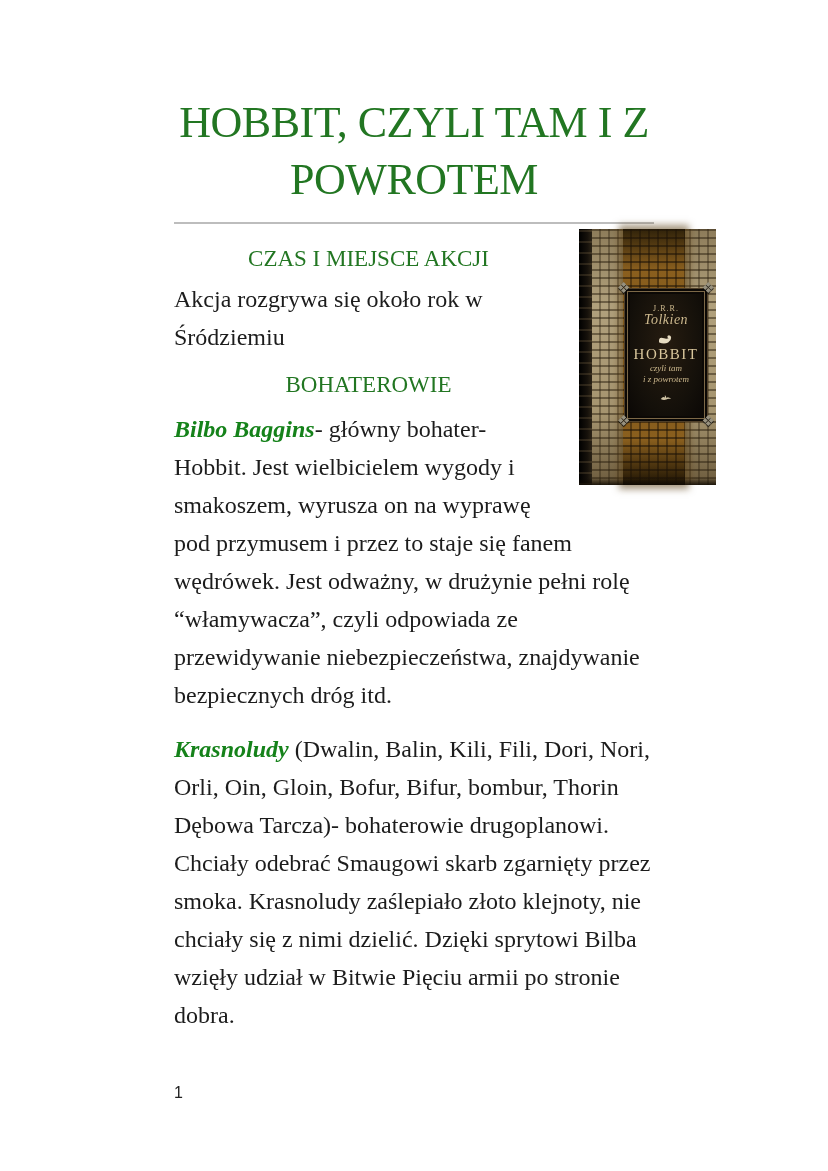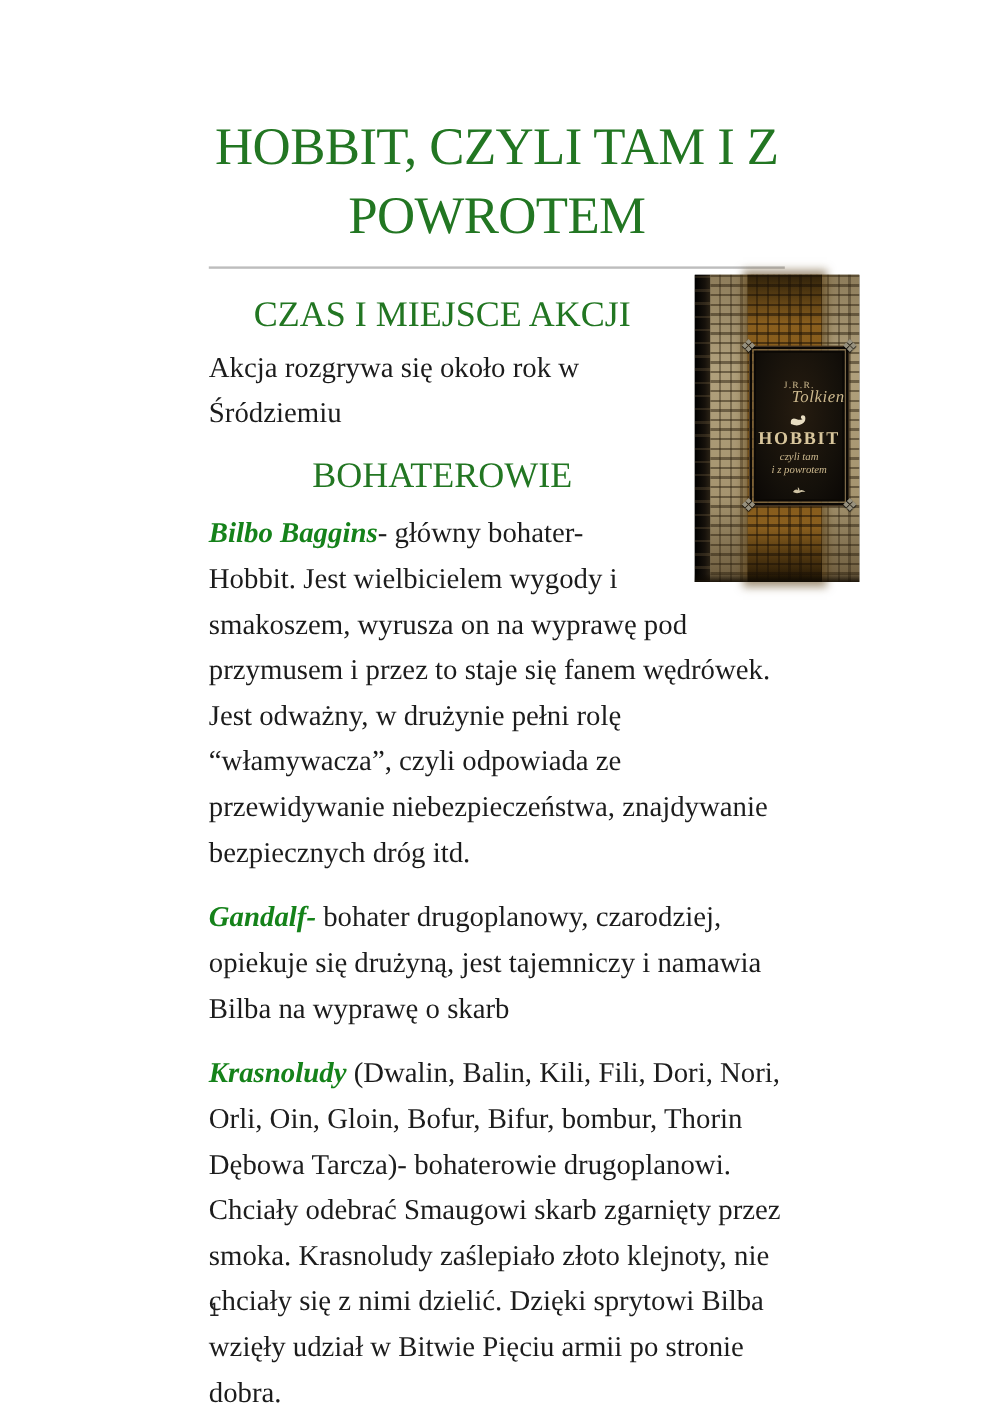--- a/index.html
+++ b/index.html
@@ -82,36 +82,36 @@
     font-family: "DejaVu Sans", sans-serif;
     font-size: 15px; line-height: 15px;
     color: #97917f;
     text-shadow: 0 1px 1px #000;
   }
   .o-tl { left: -11px; top: -11px; }
   .o-tr { right: -11px; top: -11px; }
   .o-bl { left: -11px; bottom: -11px; }
   .o-br { right: -11px; bottom: -11px; }
 
-  .p-initials { margin-top: 24px; font-size: 8px; letter-spacing: 1px; }
-  .p-surname  { font-size: 14px; font-style: italic; letter-spacing: .5px; margin-top: -1px; text-align: right; }
+  .p-initials { margin-top: 12px; font-size: 8px; letter-spacing: 1px; }
+  .p-surname  { font-size: 14px; font-style: italic; letter-spacing: .5px; margin-top: -1px; }
   .p-swan     { margin-top: 3px; height: 12px; }
-  .p-title    { font-size: 15px; font-weight: bold; letter-spacing: 1.5px; margin-top: 3px; color: #d8c69c; }
+  .p-title    { font-size: 15px; font-weight: normal; letter-spacing: 1.5px; margin-top: 3px; color: #d8c69c; }
   .p-sub      { font-size: 9px; font-style: italic; line-height: 11px; text-align: center; }
   .p-bird     { margin-top: 3px; height: 9px; }
 
   .byline {
     margin: 6px 0 0 0;
     font-size: 17px;
     letter-spacing: .3px;
     color: var(--heading-green, #227622);
   }
   h2.sec {
     margin: 22px 0 8px 0;
-    font-size: 30px;
+    font-size: 23px;
     font-weight: normal;
     text-align: center;
     color: var(--heading-green, #227622);
   }
   h2.sec.second { margin: 16px 0 12px 0; }
   p.body {
     margin: 0 0 16px 0;
     font-size: 24px;
     line-height: 38px;
   }
@@ -170,23 +170,20 @@
     <h2 class="sec">CZAS I MIEJSCE AKCJI</h2>
 
     <p class="body intro">Akcja rozgrywa się około rok w Śródziemiu</p>
 
     <h2 class="sec second">BOHATEROWIE</h2>
 
     <p class="body">
       <span class="char-name">Bilbo Baggins</span><span>- </span><span class="u">główny bohater- Hobbit</span><span>. Jest wielbicielem wygody i smakoszem, wyrusza on na wyprawę pod przymusem i przez to staje się fanem wędrówek. Jest odważny, w drużynie pełni rolę “włamywacza”, czyli </span><span class="u">odpowiada ze przewidywanie niebezpieczeństwa, znajdywanie bezpiecznych dróg</span><span> itd.</span>
     </p>
 
-    <p class="body">
-      <span class="char-name">Gandalf-</span><span> bohater drugoplanowy, czarodziej, opiekuje się drużyną, jest tajemniczy i namawia Bilba na wyprawę o skarb</span>
-    </p>
 
     <p class="body">
       <span class="char-name">Krasnoludy</span><span> (Dwalin, Balin, Kili, Fili, Dori, Nori, Orli, Oin, Gloin, Bofur, Bifur, bombur, Thorin Dębowa Tarcza)- bohaterowie drugoplanowi. Chciały odebrać Smaugowi skarb zgarnięty przez smoka. Krasnoludy zaślepiało złoto klejnoty, nie chciały się z nimi dzielić. Dzięki sprytowi Bilba wzięły udział w Bitwie Pięciu armii po stronie dobra.</span>
     </p>
 
 
   </div>
 
   <div class="page-number">1</div>
 </div>

